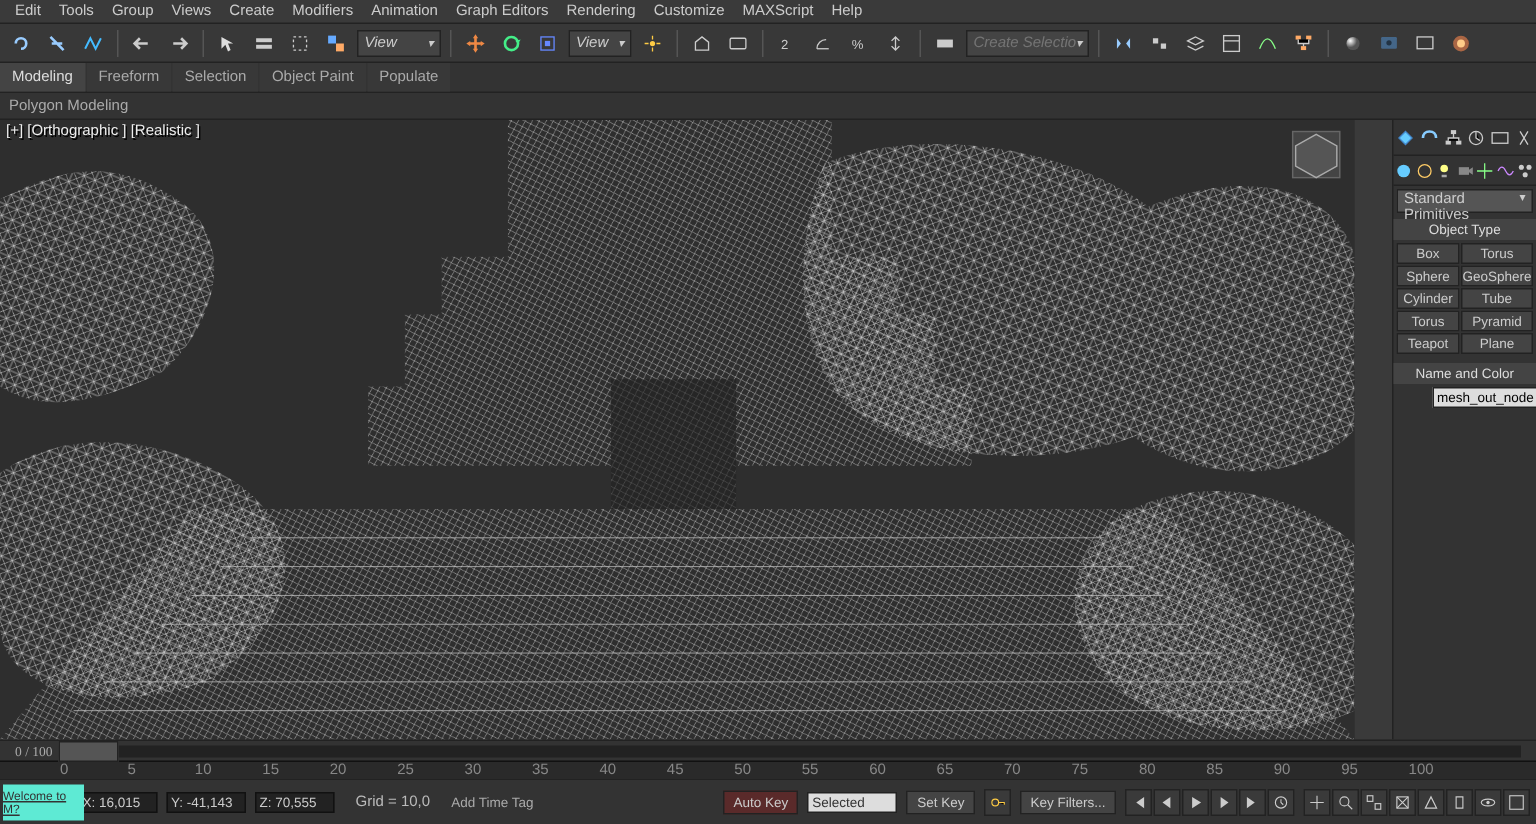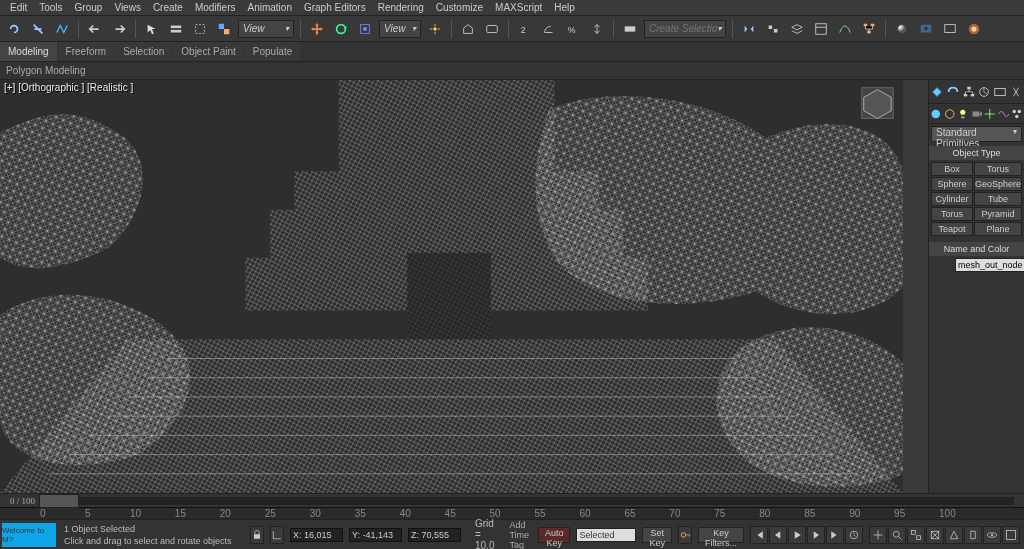--- a/index.html
+++ b/index.html
@@ -50,21 +50,21 @@
   .statusbar { height: 30px; background: #333; display: flex; align-items: center; gap: 6px; padding: 0 4px; border-top: 1px solid #222; }
   .sb-left { display: flex; flex-direction: column; justify-content: center; flex: 0 0 240px; padding-left: 60px; }
   .sb-left span { font-size: 9px; color: #bbb; line-height: 12px; }
   .coord { display: flex; align-items: center; gap: 2px; }
   .coord input { width: 53px; height: 14px; background: #222; color: #ccc; border: 1px solid #111; font-size: 9px; padding: 0 2px; }
   .sb-btn { height: 16px; background: #444; border: 1px solid #222; color: #ccc; font-size: 9px; padding: 0 6px; }
   .sb-mini { width: 18px; height: 18px; display: flex; align-items: center; justify-content: center; border: 1px solid #222; background: #3a3a3a; }
   .sb-mini svg { width: 12px; height: 12px; }
   .sb-group { display: flex; gap: 1px; }
   .sel-input { width: 60px; height: 14px; background: #ddd; color: #333; border: 1px solid #222; font-size: 9px; padding: 0 2px; }
-  .logo-box { position: absolute; left: 2px; bottom: 2px; width: 54px; height: 24px; background: #0ea5e9; color: #333; font-size: 8px; display: flex; align-items: center; justify-content: center; }
+  .logo-box { position: absolute; left: 2px; bottom: 2px; width: 54px; height: 24px; background: #5eead4; color: #333; font-size: 8px; display: flex; align-items: center; justify-content: center; text-decoration: underline; }
 </style>
 </head>
 <body>
 
 <div class="menubar">
   <span>Edit</span>
   <span>Tools</span>
   <span>Group</span>
   <span>Views</span>
   <span>Create</span>
@@ -426,24 +426,20 @@
     <span class="tick">75</span>
     <span class="tick">80</span>
     <span class="tick">85</span>
     <span class="tick">90</span>
     <span class="tick">95</span>
     <span class="tick">100</span>
 </div>
 
 <div class="statusbar">
   <div class="logo-box">Welcome to M?</div>
-  <div class="sb-left">
-    <span>1 Object Selected</span>
-    <span>Click and drag to select and rotate objects</span>
-  </div>
   <div class="sb-mini">
       <svg viewBox="0 0 16 16">
         <rect x="4" y="7" width="8" height="6" fill="#ccc"></rect>
         <path d="M5 7V5a3 3 0 016 0v2" stroke="#ccc" fill="none"></path>
       </svg>
     </div>
   <div class="sb-mini">
       <svg viewBox="0 0 16 16">
         <path d="M3 13h10M3 13V3" stroke="#ccc"></path>
       </svg>

